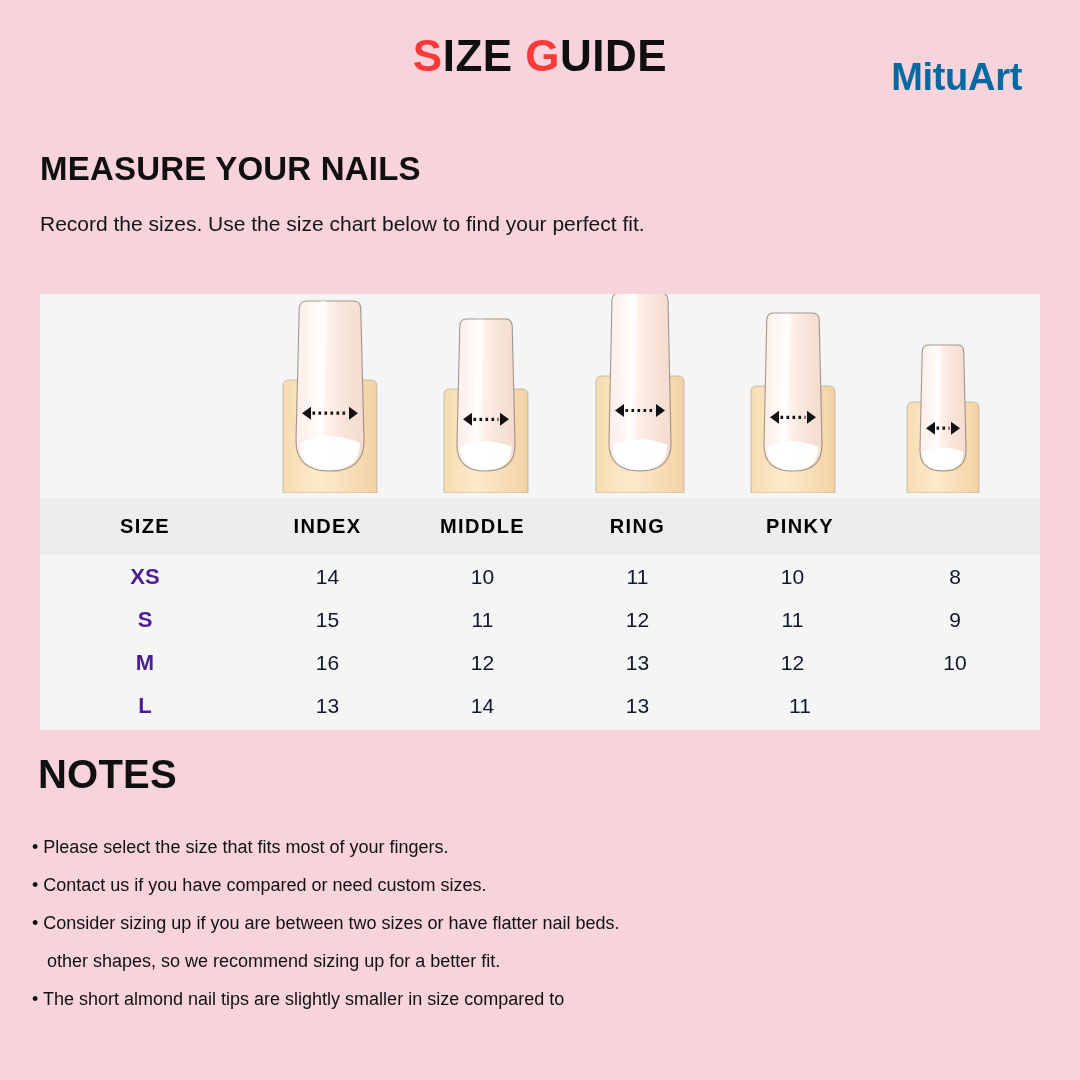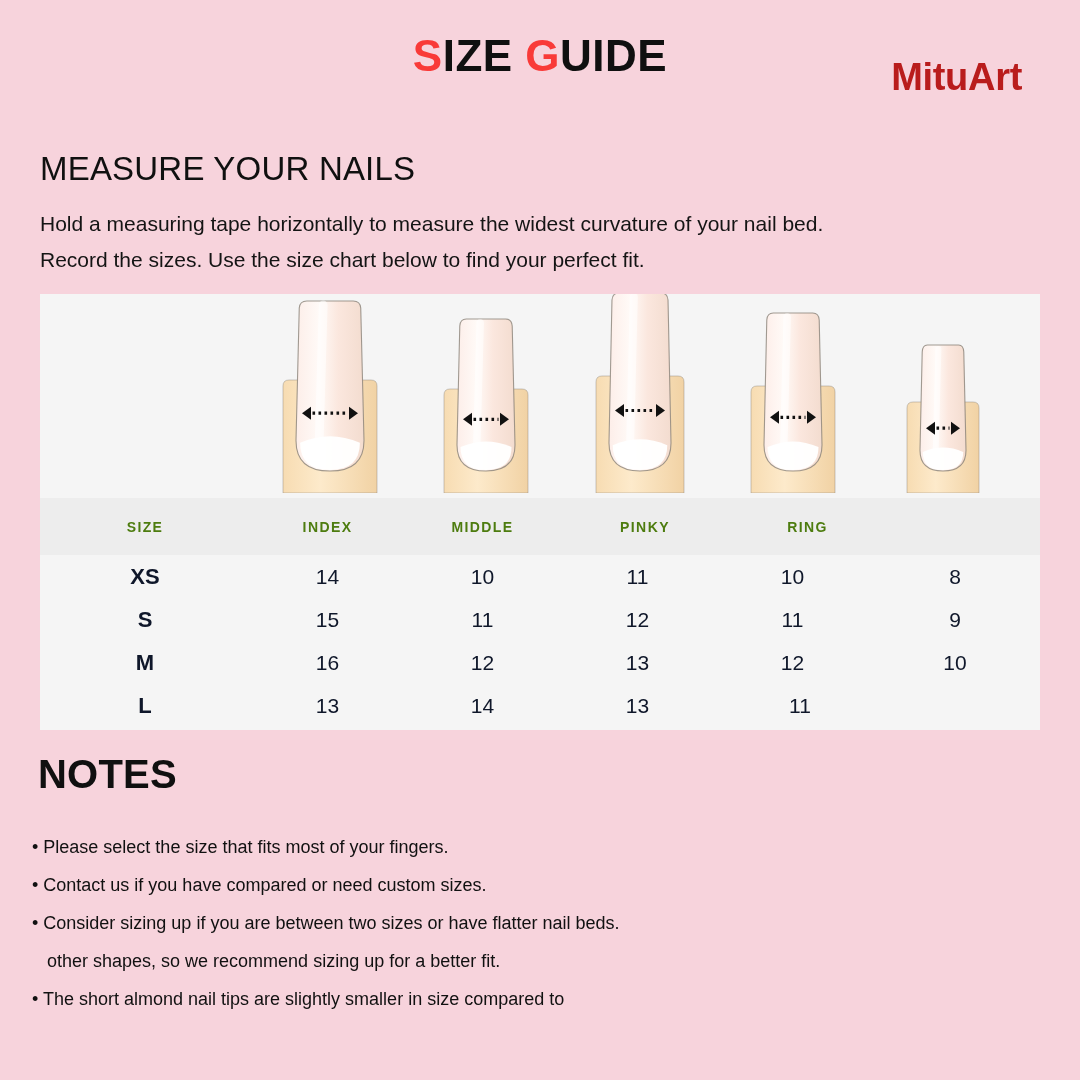--- a/index.html
+++ b/index.html
@@ -17,27 +17,27 @@
   #page-title {
     position:absolute; left:0; top:34px; width:1080px;
     text-align:center;
     font-size:44px; font-weight:700; letter-spacing:0.5px;
     line-height:1;
   }
   #page-title .accent { color:#f93a38; }
   #brand-logo {
     position:absolute; right:58px; top:56px;
     font-size:38px; font-weight:700; letter-spacing:-0.3px;
-    color:#b91c1c;
+    color:#0369a1;
   }
 
   
   #measure-heading {
     position:absolute; left:40px; top:150px;
-    font-size:33px; font-weight:400; letter-spacing:0.2px;
+    font-size:33px; font-weight:700; letter-spacing:0.2px;
   }
   #measure-desc {
     position:absolute; left:40px; top:206px; width:1000px;
     font-size:21px; line-height:36px; font-weight:400; color:#141414;
   }
 
   
   #chart-panel {
     position:absolute; left:40px; top:294px;
     width:1000px; height:436px;
@@ -54,29 +54,29 @@
   
   #size-table { position:absolute; left:0; top:199px; width:1000px; }
   .trow { display:flex; width:1000px; }
   .trow.head { background:#ededed; height:57px; }
   .trow.body { height:43px; }
   .cell {
     display:flex; align-items:center; justify-content:center;
     font-size:21px; color:#0f172a; font-weight:400;
   }
   .trow.head .cell {
-    font-weight:700; font-size:14px; letter-spacing:1.4px; color:#4d7c0f;
+    font-weight:700; font-size:20px; letter-spacing:1.4px; color:#000000;
   }
   .c-size   { width:210px; }
   .c-thumb  { width:155px; }
   .c-index  { width:155px; }
   .c-middle { width:155px; }
   .c-ring   { width:155px; }
   .c-pinky  { width:170px; }
-  .trow.body .c-size { font-weight:700; color:#0f172a; font-size:22px; }
+  .trow.body .c-size { font-weight:700; color:#4c1d95; font-size:22px; }
   #table-top-pad { height:5px; }
 
   
   #notes-heading {
     position:absolute; left:38px; top:752px;
     font-size:40px; font-weight:700; letter-spacing:0.2px;
   }
   #notes-list { position:absolute; left:32px; top:828px; width:1030px; }
   .note-line {
     font-size:18px; line-height:38px; color:#111; white-space:pre;
@@ -87,21 +87,20 @@
 
 <div id="header">
   <div id="page-title">
     <span class="accent">S</span><span>IZE </span><span class="accent">G</span><span>UIDE</span>
   </div>
   <div id="brand-logo">MituArt</div>
 </div>
 
 <div id="measure-heading">MEASURE YOUR NAILS</div>
 <div id="measure-desc">
-  <div>Hold a measuring tape horizontally to measure the widest curvature of your nail bed.</div>
   <div>Record the sizes. Use the size chart below to find your perfect fit.</div>
 </div>
 
 <div id="chart-panel">
 
   <div id="nails-row">
       <div class="nail-fig" style="left: 231px;">
         <svg class="nail-svg" width="118" height="199" viewBox="0 0 118 199">
           <defs>
             <linearGradient id="nailgrad0" x1="0" y1="0" x2="1" y2="0">
@@ -297,22 +296,22 @@
         </svg>
       </div>
     </div>
 
   <div id="size-table">
     <div id="table-top-pad"></div>
     <div class="trow head">
       <div class="cell c-size">SIZE</div>
       <div class="cell c-index">INDEX</div>
       <div class="cell c-middle">MIDDLE</div>
+      <div class="cell c-ring">RING</div>
       <div class="cell c-pinky">PINKY</div>
-      <div class="cell c-ring">RING</div>
     </div>
     <div id="table-body">
         <div class="trow body">
           <div class="cell c-size">XS</div>
           <div class="cell c-thumb">14</div>
           <div class="cell c-index">10</div>
           <div class="cell c-middle">11</div>
           <div class="cell c-ring">10</div>
           <div class="cell c-pinky">8</div>
         </div>

